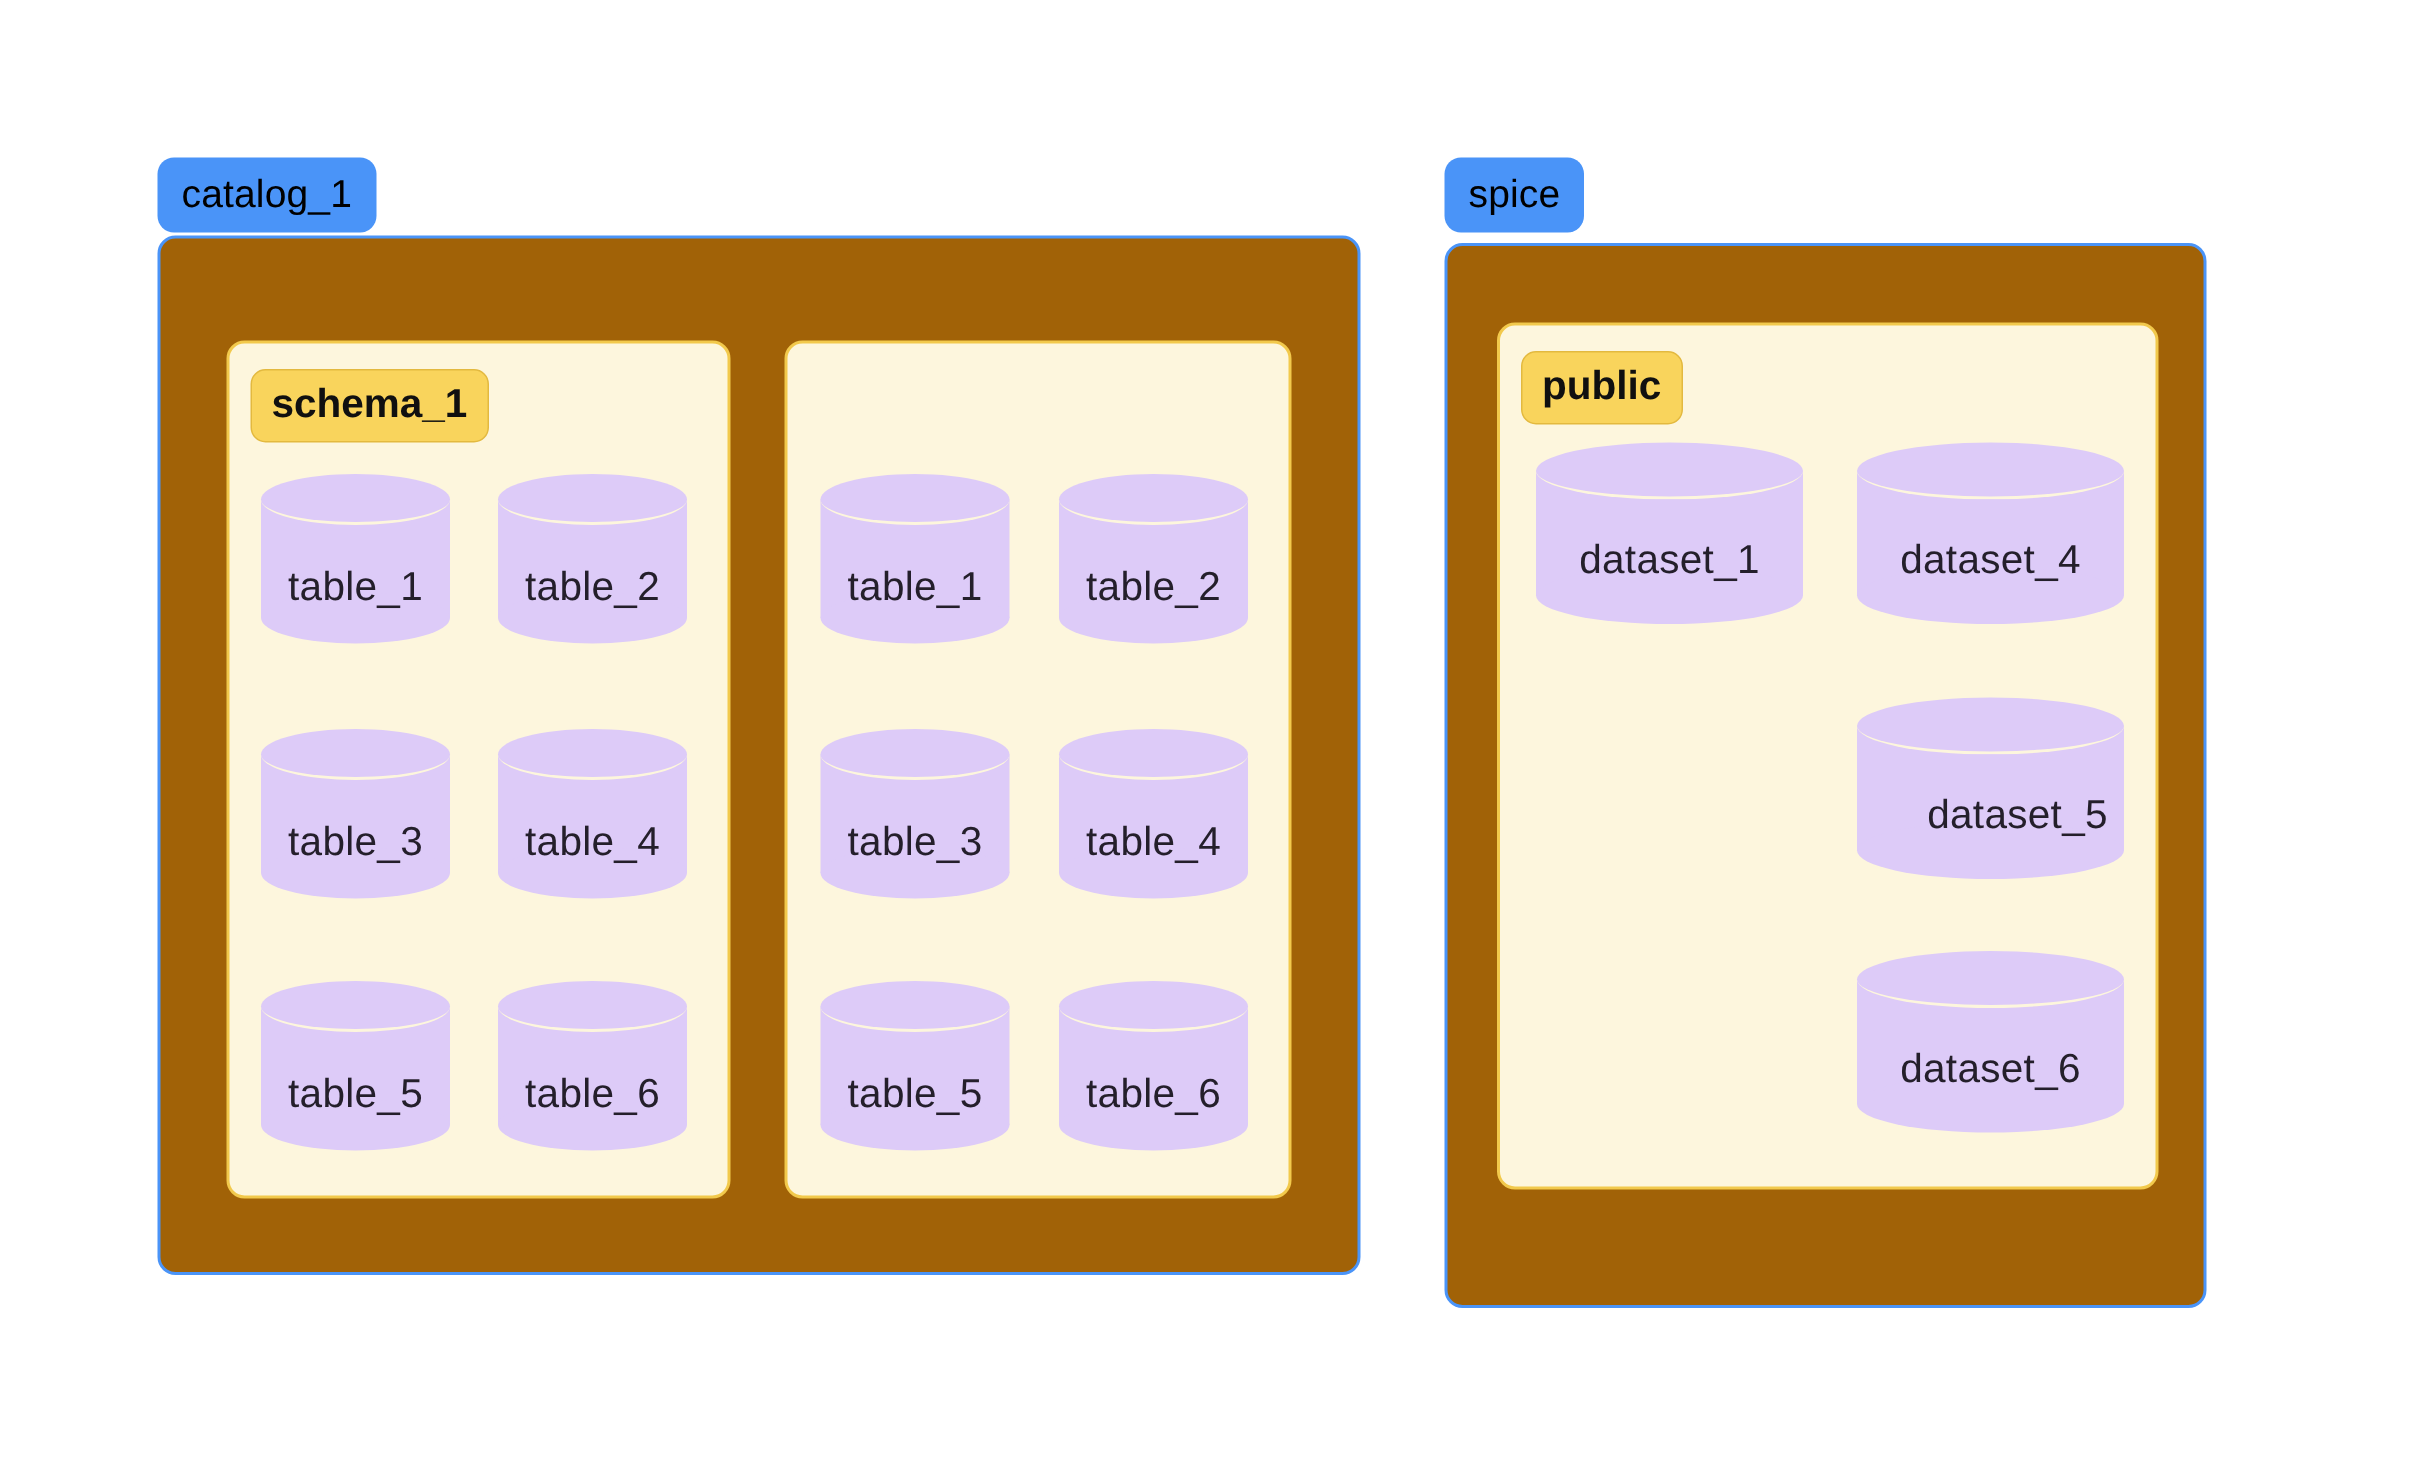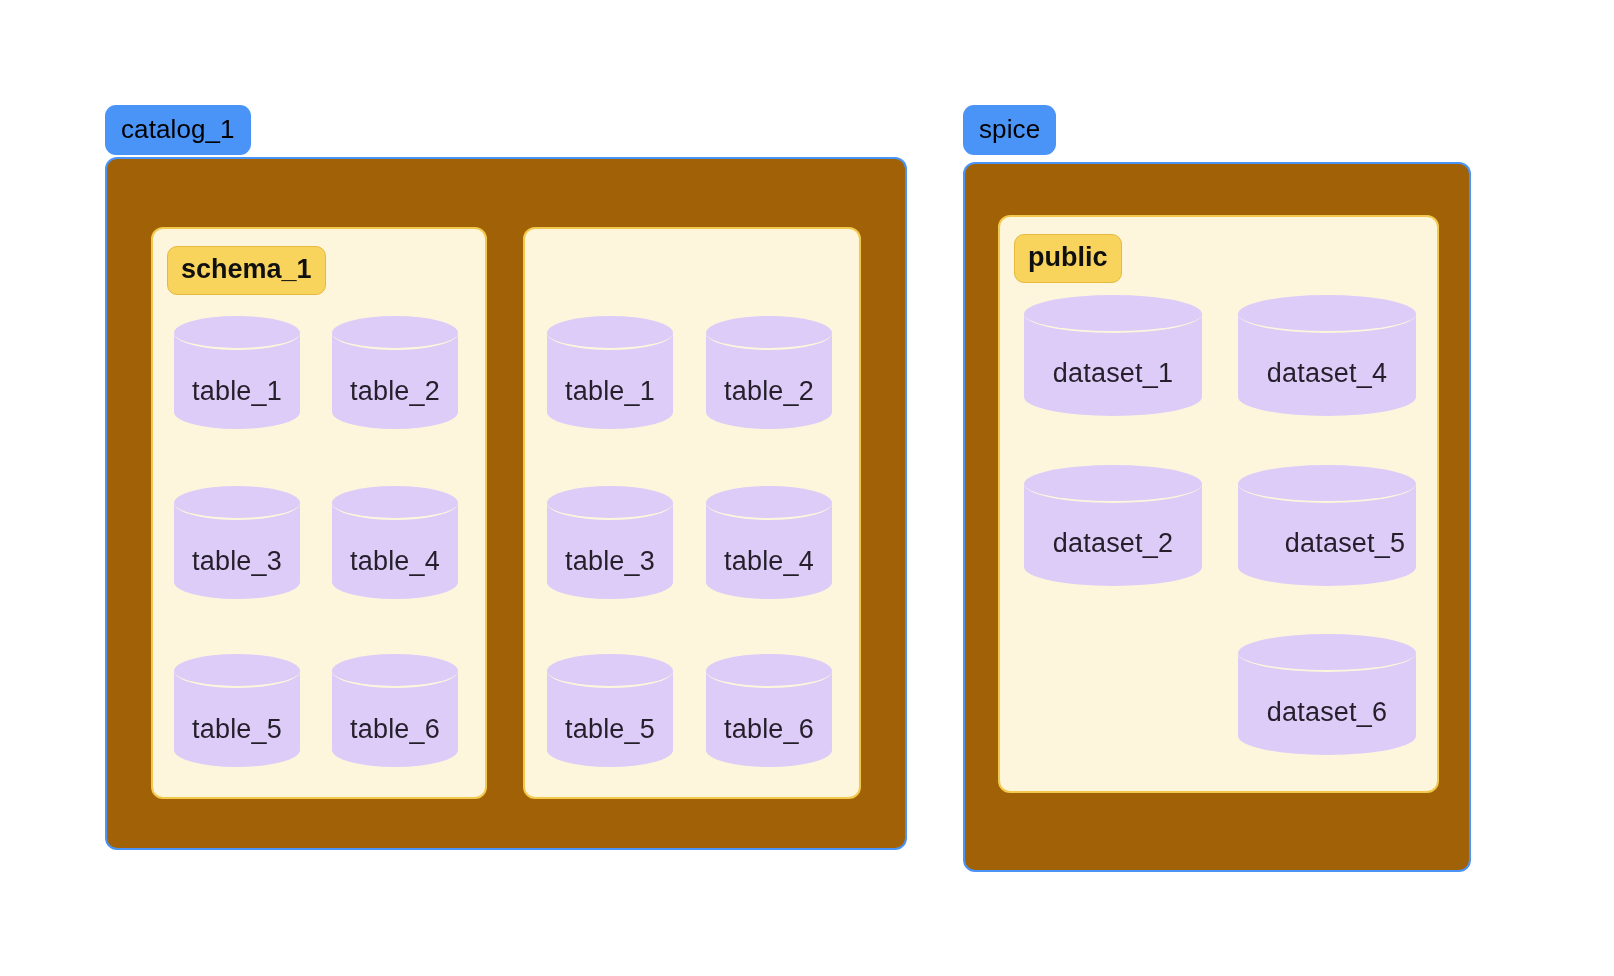--- a/index.html
+++ b/index.html
@@ -231,26 +231,20 @@
           <div class="cyl-top" style="height:38px;"></div>
           <div class="cyl-label" style="top:65px;">dataset_1</div>
         </div>
         <div class="cyl" style="left:238px; top:78px; width:178px; height:121px;">
           <div class="cyl-body" style="top:19px; bottom:19px;"></div>
           <div class="cyl-bottom" style="height:38px;"></div>
           <div class="cyl-top" style="height:38px;"></div>
           <div class="cyl-label" style="top:65px;">dataset_4</div>
         </div>
 
-        <div class="cyl" style="left:24px; top:248px; width:178px; height:121px;">
-          <div class="cyl-body" style="top:19px; bottom:19px;"></div>
-          <div class="cyl-bottom" style="height:38px;"></div>
-          <div class="cyl-top" style="height:38px;"></div>
-          <div class="cyl-label" style="top:65px;">dataset_2</div>
-        </div>
         <div class="cyl" style="left:238px; top:248px; width:178px; height:121px;">
           <div class="cyl-body" style="top:19px; bottom:19px;"></div>
           <div class="cyl-bottom" style="height:38px;"></div>
           <div class="cyl-top" style="height:38px;"></div>
           <div class="cyl-label" style="top:65px;padding-left:36px;">dataset_5</div>
         </div>
 
         <div class="cyl" style="left:238px; top:417px; width:178px; height:121px;">
           <div class="cyl-body" style="top:19px; bottom:19px;"></div>
           <div class="cyl-bottom" style="height:38px;"></div>

